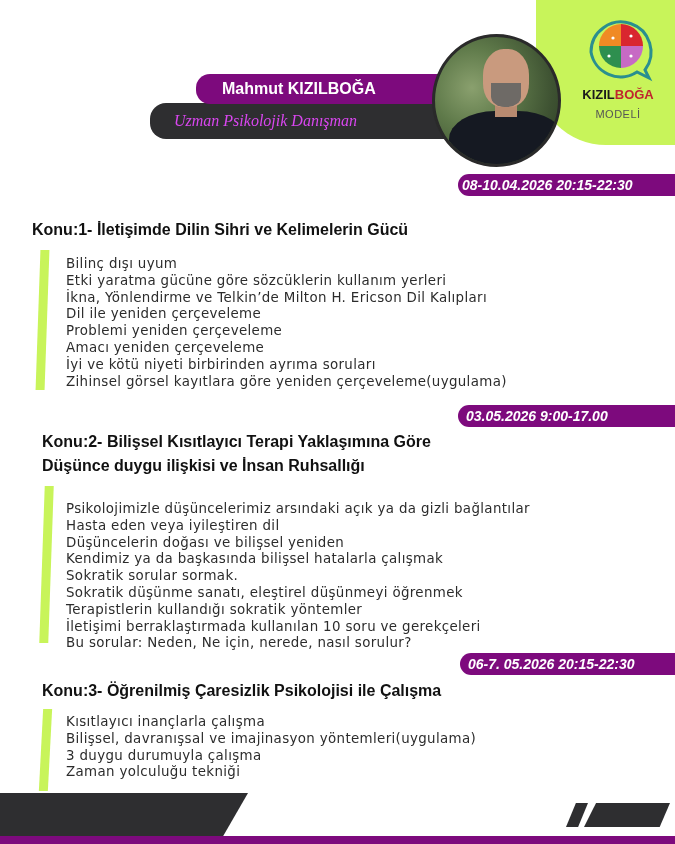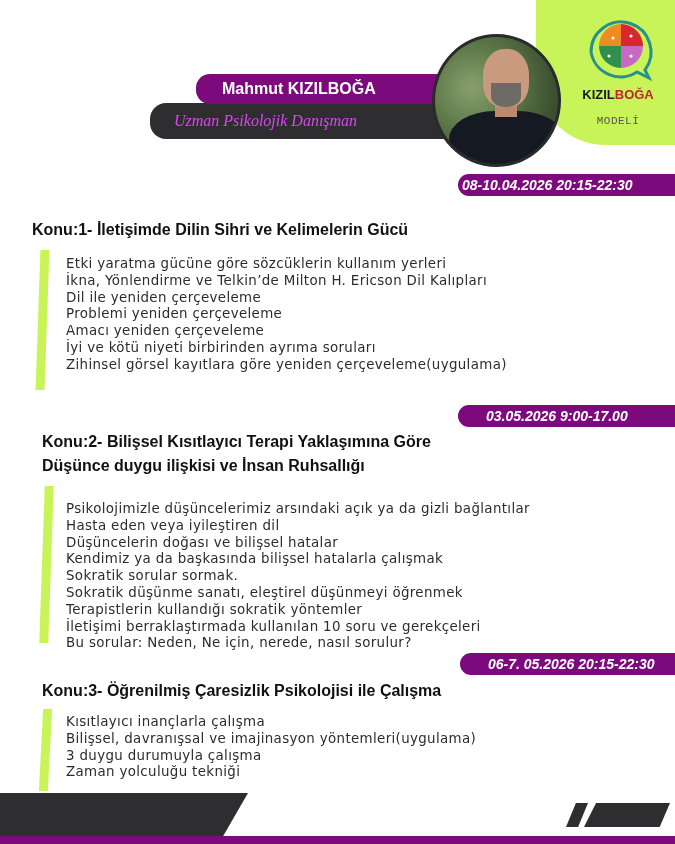--- a/index.html
+++ b/index.html
@@ -12,22 +12,22 @@
     background: #c8f45a; border-bottom-left-radius: 70px;
   }
   .logo-mark { position: absolute; left: 583px; top: 12px; width: 78px; height: 72px; }
   .logo-word {
     position: absolute; left: 568px; top: 87px; width: 100px; text-align: center;
     font-family: "Liberation Sans", sans-serif; font-weight: 900; font-size: 13px; letter-spacing: 0px;
   }
   .logo-word .k1 { color: #1b1b1b; }
   .logo-word .k2 { color: #c0262e; }
   .logo-sub {
-    position: absolute; left: 568px; top: 115px; width: 100px; text-align: center;
-    font-family: Liberation Mono, monospace; font-size: 11px; color: #555; letter-spacing: 0.5px;
+    position: absolute; left: 568px; top: 108px; width: 100px; text-align: center;
+    font-family: Liberation Sans, sans-serif; font-size: 11px; color: #555; letter-spacing: 0.5px;
   }
 
   
   .name-pill {
     position: absolute; left: 196px; top: 74px; width: 260px; height: 30px;
     background: #7d0a7d; border-radius: 14px 0 0 14px;
     color: #ffffff; font-family: "Liberation Sans", sans-serif; font-weight: 700;
     font-size: 16px; line-height: 30px; padding-left: 26px;
   }
   .title-pill {
@@ -57,21 +57,21 @@
   .portrait .shirt {
     position: absolute; left: 14px; top: 74px; width: 115px; height: 70px;
     background: #151922; border-radius: 40% 40% 0 0;
   }
 
   
   .date-pill {
     position: absolute; height: 22px; background: #7d0a7d;
     border-radius: 11px 0 0 11px; color: #ffffff;
     font-family: "Liberation Sans", sans-serif; font-weight: 700; font-style: italic;
-    font-size: 14px; line-height: 22px; padding-left: 28px; white-space: nowrap;
+    font-size: 14px; line-height: 22px; padding-left: 8px; white-space: nowrap;
   }
   .date-1 { left: 458px; top: 174px; width: 217px; padding-left: 4px; }
   .date-2 { left: 458px; top: 405px; width: 217px; }
   .date-3 { left: 460px; top: 653px; width: 215px; }
 
   
   .topic-title {
     position: absolute; font-family: "Liberation Sans", sans-serif; font-weight: 700;
     font-size: 16px; color: #111; white-space: nowrap; line-height: 24px;
   }
@@ -135,39 +135,40 @@
   <div class="shirt"></div>
   <div class="neck"></div>
   <div class="head"></div>
   <div class="beard"></div>
 </div>
 
 <div class="date-pill date-1">08-10.04.2026 20:15-22:30</div>
 <div class="topic-title t1">Konu:1- İletişimde Dilin Sihri ve Kelimelerin  Gücü</div>
 <div class="green-bar bar-1"></div>
 <ul class="bullet-list list-1">
+  <li>Bilinç dışı uyum</li>
   <li>Etki yaratma gücüne göre sözcüklerin kullanım yerleri</li>
   <li>İkna, Yönlendirme ve Telkin’de Milton H. Ericson Dil Kalıpları</li>
   <li>Dil ile yeniden çerçeveleme</li>
   <li>Problemi yeniden çerçeveleme</li>
   <li>Amacı yeniden çerçeveleme</li>
   <li>İyi ve kötü niyeti birbirinden ayrıma soruları</li>
   <li>Zihinsel görsel kayıtlara göre yeniden çerçeveleme(uygulama)</li>
 </ul>
 
 <div class="date-pill date-2">03.05.2026 9:00-17.00</div>
 <div class="topic-title t2">
   <div>Konu:2- Bilişsel Kısıtlayıcı Terapi Yaklaşımına Göre</div>
   <div>Düşünce duygu ilişkisi ve İnsan Ruhsallığı</div>
 </div>
 <div class="green-bar bar-2"></div>
 <ul class="bullet-list list-2">
   <li>Psikolojimizle düşüncelerimiz arsındaki açık ya da gizli bağlantılar</li>
   <li>Hasta eden veya iyileştiren dil</li>
-  <li>Düşüncelerin doğası ve bilişsel hatalar</li>
+  <li>Düşüncelerin doğası ve bilişsel yeniden</li>
   <li>Kendimiz ya da başkasında bilişsel hatalarla çalışmak</li>
   <li>Sokratik sorular sormak.</li>
   <li>Sokratik düşünme sanatı, eleştirel düşünmeyi öğrenmek</li>
   <li>Terapistlerin kullandığı sokratik yöntemler</li>
   <li>İletişimi berraklaştırmada kullanılan 10 soru ve gerekçeleri</li>
   <li>Bu sorular: Neden, Ne için, nerede, nasıl sorulur?</li>
 </ul>
 
 <div class="date-pill date-3">06-7. 05.2026 20:15-22:30</div>
 <div class="topic-title t3">Konu:3- Öğrenilmiş Çaresizlik Psikolojisi ile Çalışma</div>

